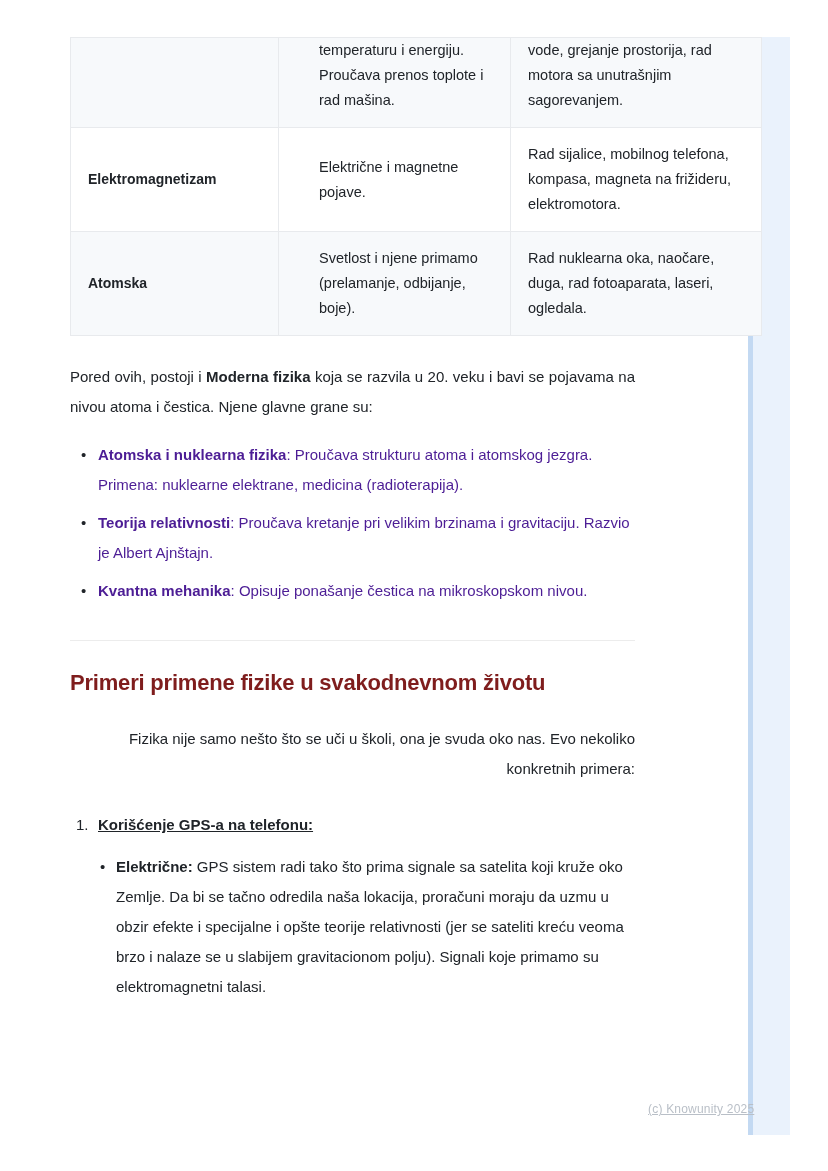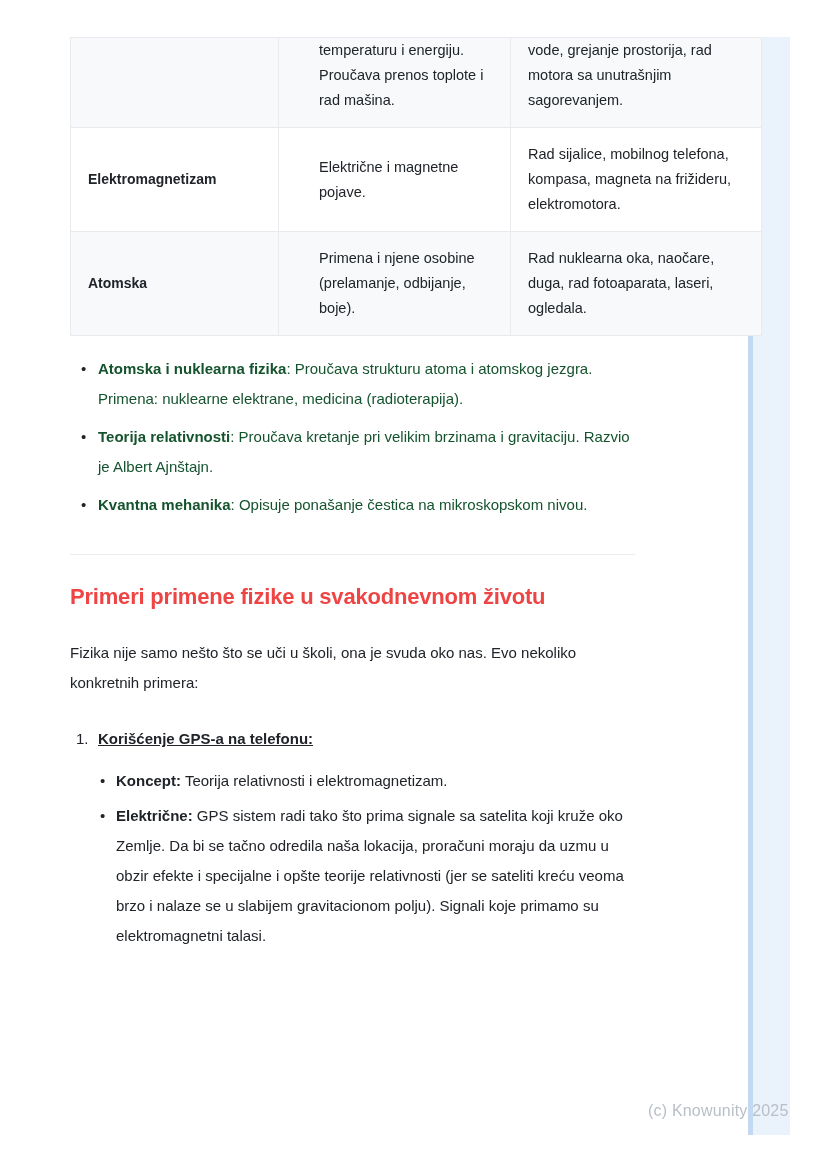--- a/index.html
+++ b/index.html
@@ -82,57 +82,57 @@
 
   
   p.body-text {
     font-size: 15px;
     line-height: 30px;
     margin: 26px 0 0 0;
     text-align: justify;
     color: #202429;
   }
   p.body-text.no-justify {
-    text-align: left;
+    text-align: right;
   }
 
   
   ul.bullets {
     list-style: none;
     margin: 18px 0 0 0;
     padding: 0;
   }
   ul.bullets > li {
     position: relative;
     padding-left: 28px;
     font-size: 15px;
     line-height: 30px;
     margin-bottom: 8px;
-    color: #14532d;
+    color: #4c1d95;
   }
   ul.bullets > li::before {
     content: "\2022";
     position: absolute;
     left: 11px;
     top: 0;
     font-size: 15px;
     color: #202429;
   }
 
   
   hr.divider {
     border: none;
     border-top: 1px solid #ececec;
     margin: 34px 0 0 0;
     width: 565px;
   }
 
   
   h2.section-heading {
-    color: #ef4444;
+    color: #7f1d1d;
     font-size: 22px;
     font-weight: bold;
     margin: 27px 0 0 0;
     line-height: 30px;
     letter-spacing: -0.2px;
   }
 
   
   ol.examples {
     list-style: none;
@@ -181,24 +181,25 @@
     color: #202429;
   }
 
   b, .bold { font-weight: bold; }
 
   
   .watermark {
     position: absolute;
     left: 648px;
     top: 1102px;
-    font-size: 16px;
+    font-size: 12px;
     color: #b9bfc7;
     letter-spacing: 0.2px;
     white-space: nowrap;
+    text-decoration: underline;
   }
 </style>
 </head>
 <body>
 
 <div class="side-band"></div>
 <div class="side-band-edge"></div>
 
 <div class="page">
 
@@ -209,45 +210,45 @@
         <td class="col-desc">temperaturu i energiju. Proučava prenos toplote i rad mašina.</td>
         <td class="col-ex">vode, grejanje prostorija, rad motora sa unutrašnjim sagorevanjem.</td>
       </tr>
       <tr class="plain">
         <td class="col-name">Elektromagnetizam</td>
         <td class="col-desc">Električne i magnetne pojave.</td>
         <td class="col-ex">Rad sijalice, mobilnog telefona, kompasa, magneta na frižideru, elektromotora.</td>
       </tr>
       <tr class="striped">
         <td class="col-name">Atomska</td>
-        <td class="col-desc">Primena i njene osobine (prelamanje, odbijanje, boje).</td>
+        <td class="col-desc">Svetlost i njene primamo (prelamanje, odbijanje, boje).</td>
         <td class="col-ex">Rad nuklearna oka, naočare, duga, rad fotoaparata, laseri, ogledala.</td>
       </tr>
     </tbody>
   </table>
 
+  <p class="body-text"><span>Pored ovih, postoji i </span><b>Moderna fizika</b><span> koja se razvila u 20. veku i bavi se pojavama na nivou atoma i čestica. Njene glavne grane su:</span></p>
 
   <ul class="bullets">
     <li><b>Atomska i nuklearna fizika</b><span>: </span><span>Proučava strukturu atoma i atomskog jezgra. Primena: nuklearne elektrane, medicina (radioterapija).</span></li>
     <li><b>Teorija relativnosti</b><span>: </span><span>Proučava kretanje pri velikim brzinama i gravitaciju. Razvio je Albert Ajnštajn.</span></li>
     <li><b>Kvantna mehanika</b><span>: </span><span>Opisuje ponašanje čestica na mikroskopskom nivou.</span></li>
   </ul>
 
   <hr class="divider">
 
   <h2 class="section-heading">Primeri primene fizike u svakodnevnom životu</h2>
 
   <p class="body-text no-justify">Fizika nije samo nešto što se uči u školi, ona je svuda oko nas. Evo nekoliko konkretnih primera:</p>
 
   <ol class="examples">
     <li>
       <span class="ol-marker">1.</span>
       <span class="ol-title">Korišćenje GPS-a na telefonu:</span>
       <ul class="sub-bullets">
-        <li><b>Koncept:</b><span> Teorija relativnosti i elektromagnetizam.</span></li>
         <li><b>Električne:</b><span> GPS sistem radi tako što prima signale sa satelita koji kruže oko Zemlje. Da bi se tačno odredila naša lokacija, proračuni moraju da uzmu u obzir efekte i specijalne i opšte teorije relativnosti (jer se sateliti kreću veoma brzo i nalaze se u slabijem gravitacionom polju). Signali koje primamo su elektromagnetni talasi.</span></li>
       </ul>
     </li>
   </ol>
 
 </div>
 
 <div class="watermark">(c) Knowunity 2025</div>
 
 </body></html>

